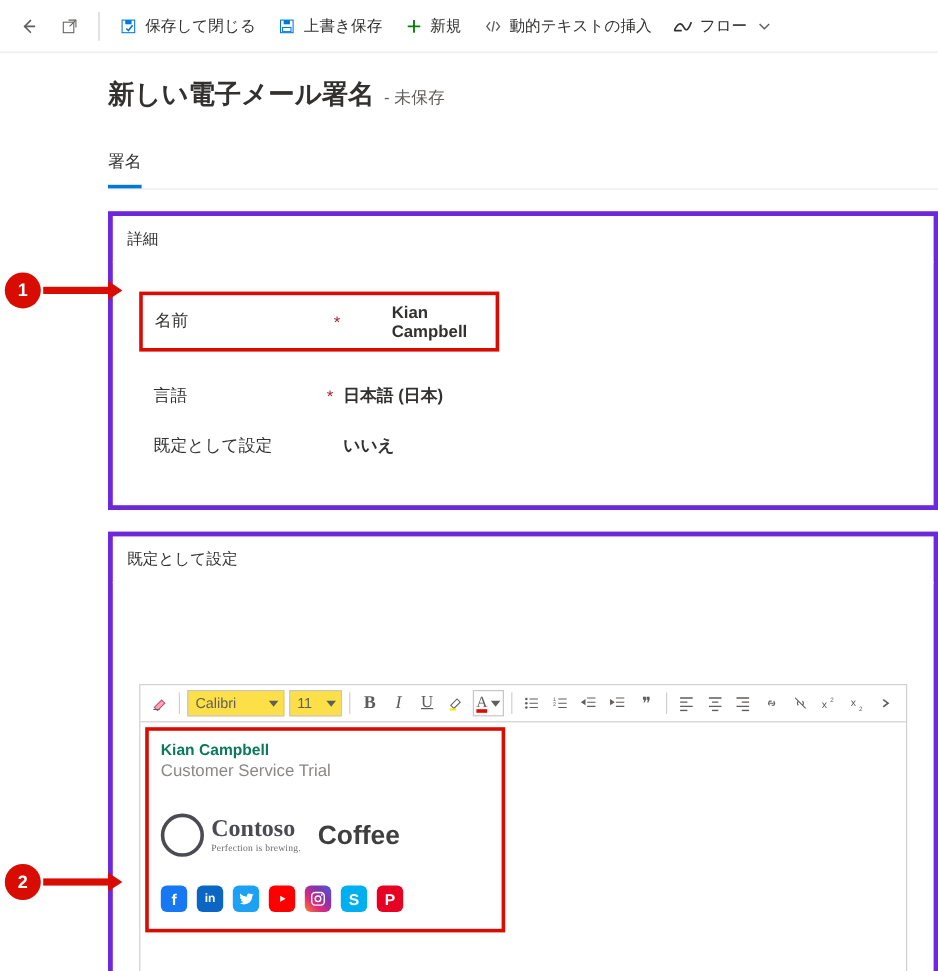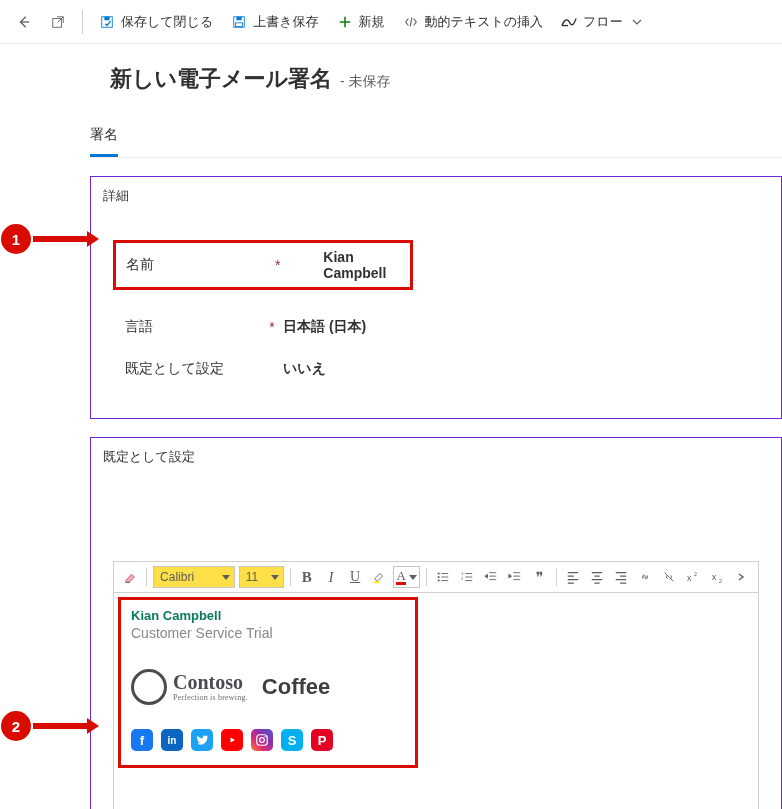--- a/index.html
+++ b/index.html
@@ -24,29 +24,29 @@
     display: flex; align-items: center; gap: 6px;
     padding: 6px 8px; cursor: pointer; font-size: 13px; color: #323130;
   }
   .tb-icon { width: 16px; height: 16px; display: inline-flex; align-items: center; justify-content: center; }
   .tb-label { white-space: nowrap; }
   svg { display: block; }
 
   .page {
     padding: 20px 0 0 90px;
   }
-  .title-row { display: flex; align-items: baseline; gap: 8px; padding-bottom: 8px; margin-left: 20px; }
+  .title-row { display: flex; align-items: baseline; gap: 8px; padding-bottom: 8px; }
   .page-title { font-size: 22px; font-weight: 600; }
   .page-sub { color: #605e5c; font-size: 14px; }
   .tabs { display: flex; gap: 16px; margin-top: 16px; border-bottom: 1px solid #edebe9; }
   .tab { padding: 8px 0 10px 0; font-size: 14px; cursor: pointer; }
   .tab.active { border-bottom: 3px solid #0078d4; font-weight: 400; }
 
   .section {
-    border: 1px solid #6d28d9;
+    border: 4px solid #6d28d9;
     margin: 18px 0 0 0;
     padding: 0;
   }
   .section-header {
     padding: 10px 12px;
     font-size: 13px;
     color: #323130;
     border-bottom: 1px solid #fff;
   }
   .section-body { padding: 24px 22px 28px 22px; }

